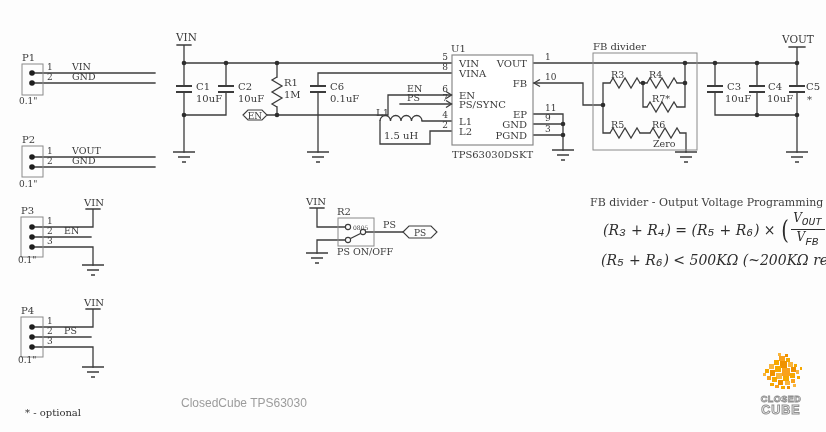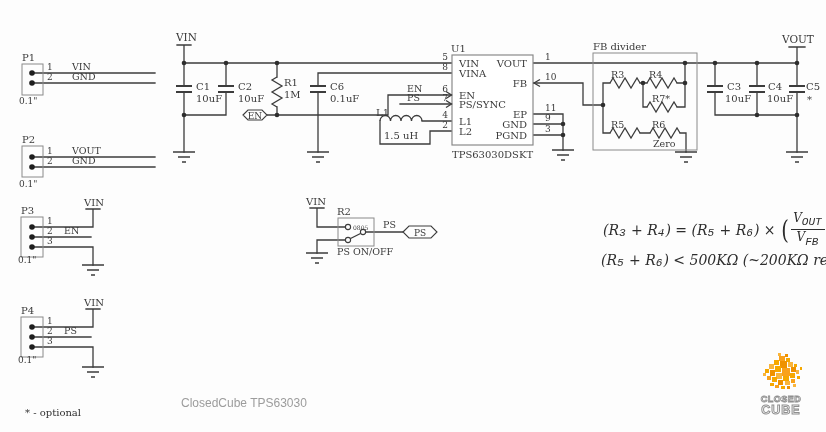--- a/index.html
+++ b/index.html
@@ -284,20 +284,21 @@
     <text class="st" x="593" y="50">FB divider</text>
     <text class="st s95" x="611" y="78">R3</text>
     <text class="st s95" x="649" y="78">R4</text>
     <text class="st s95" x="652" y="102">R7*</text>
     <text class="st s95" x="611" y="128">R5</text>
     <text class="st s95" x="652" y="128">R6</text>
     <text class="st s95" x="653" y="147">Zero</text>
   </g>
 </svg>
 
+<div class="fheading">FB divider - Output Voltage Programming</div>
 <div class="eq" style="left:603px;top:212px;">
   <span>(R</span><sub>3</sub><span> + R</span><sub>4</sub><span>) = (R</span><sub>5</sub><span> + R</span><sub>6</sub><span>) × </span><span class="bigp">(</span><span class="frac"><span class="num"><span>V</span><sub>OUT</sub></span><span class="den"><span>V</span><sub>FB</sub></span></span><span> − 1</span>
 </div>
 <div class="eq" style="left:601px;top:252px;">
   <span>(R</span><sub>5</sub><span> + R</span><sub>6</sub><span>) &lt; 500KΩ (~200KΩ recom.)</span>
 </div>
 
 <div class="footer">
   <span>ClosedCube TPS63030</span>
 </div>

